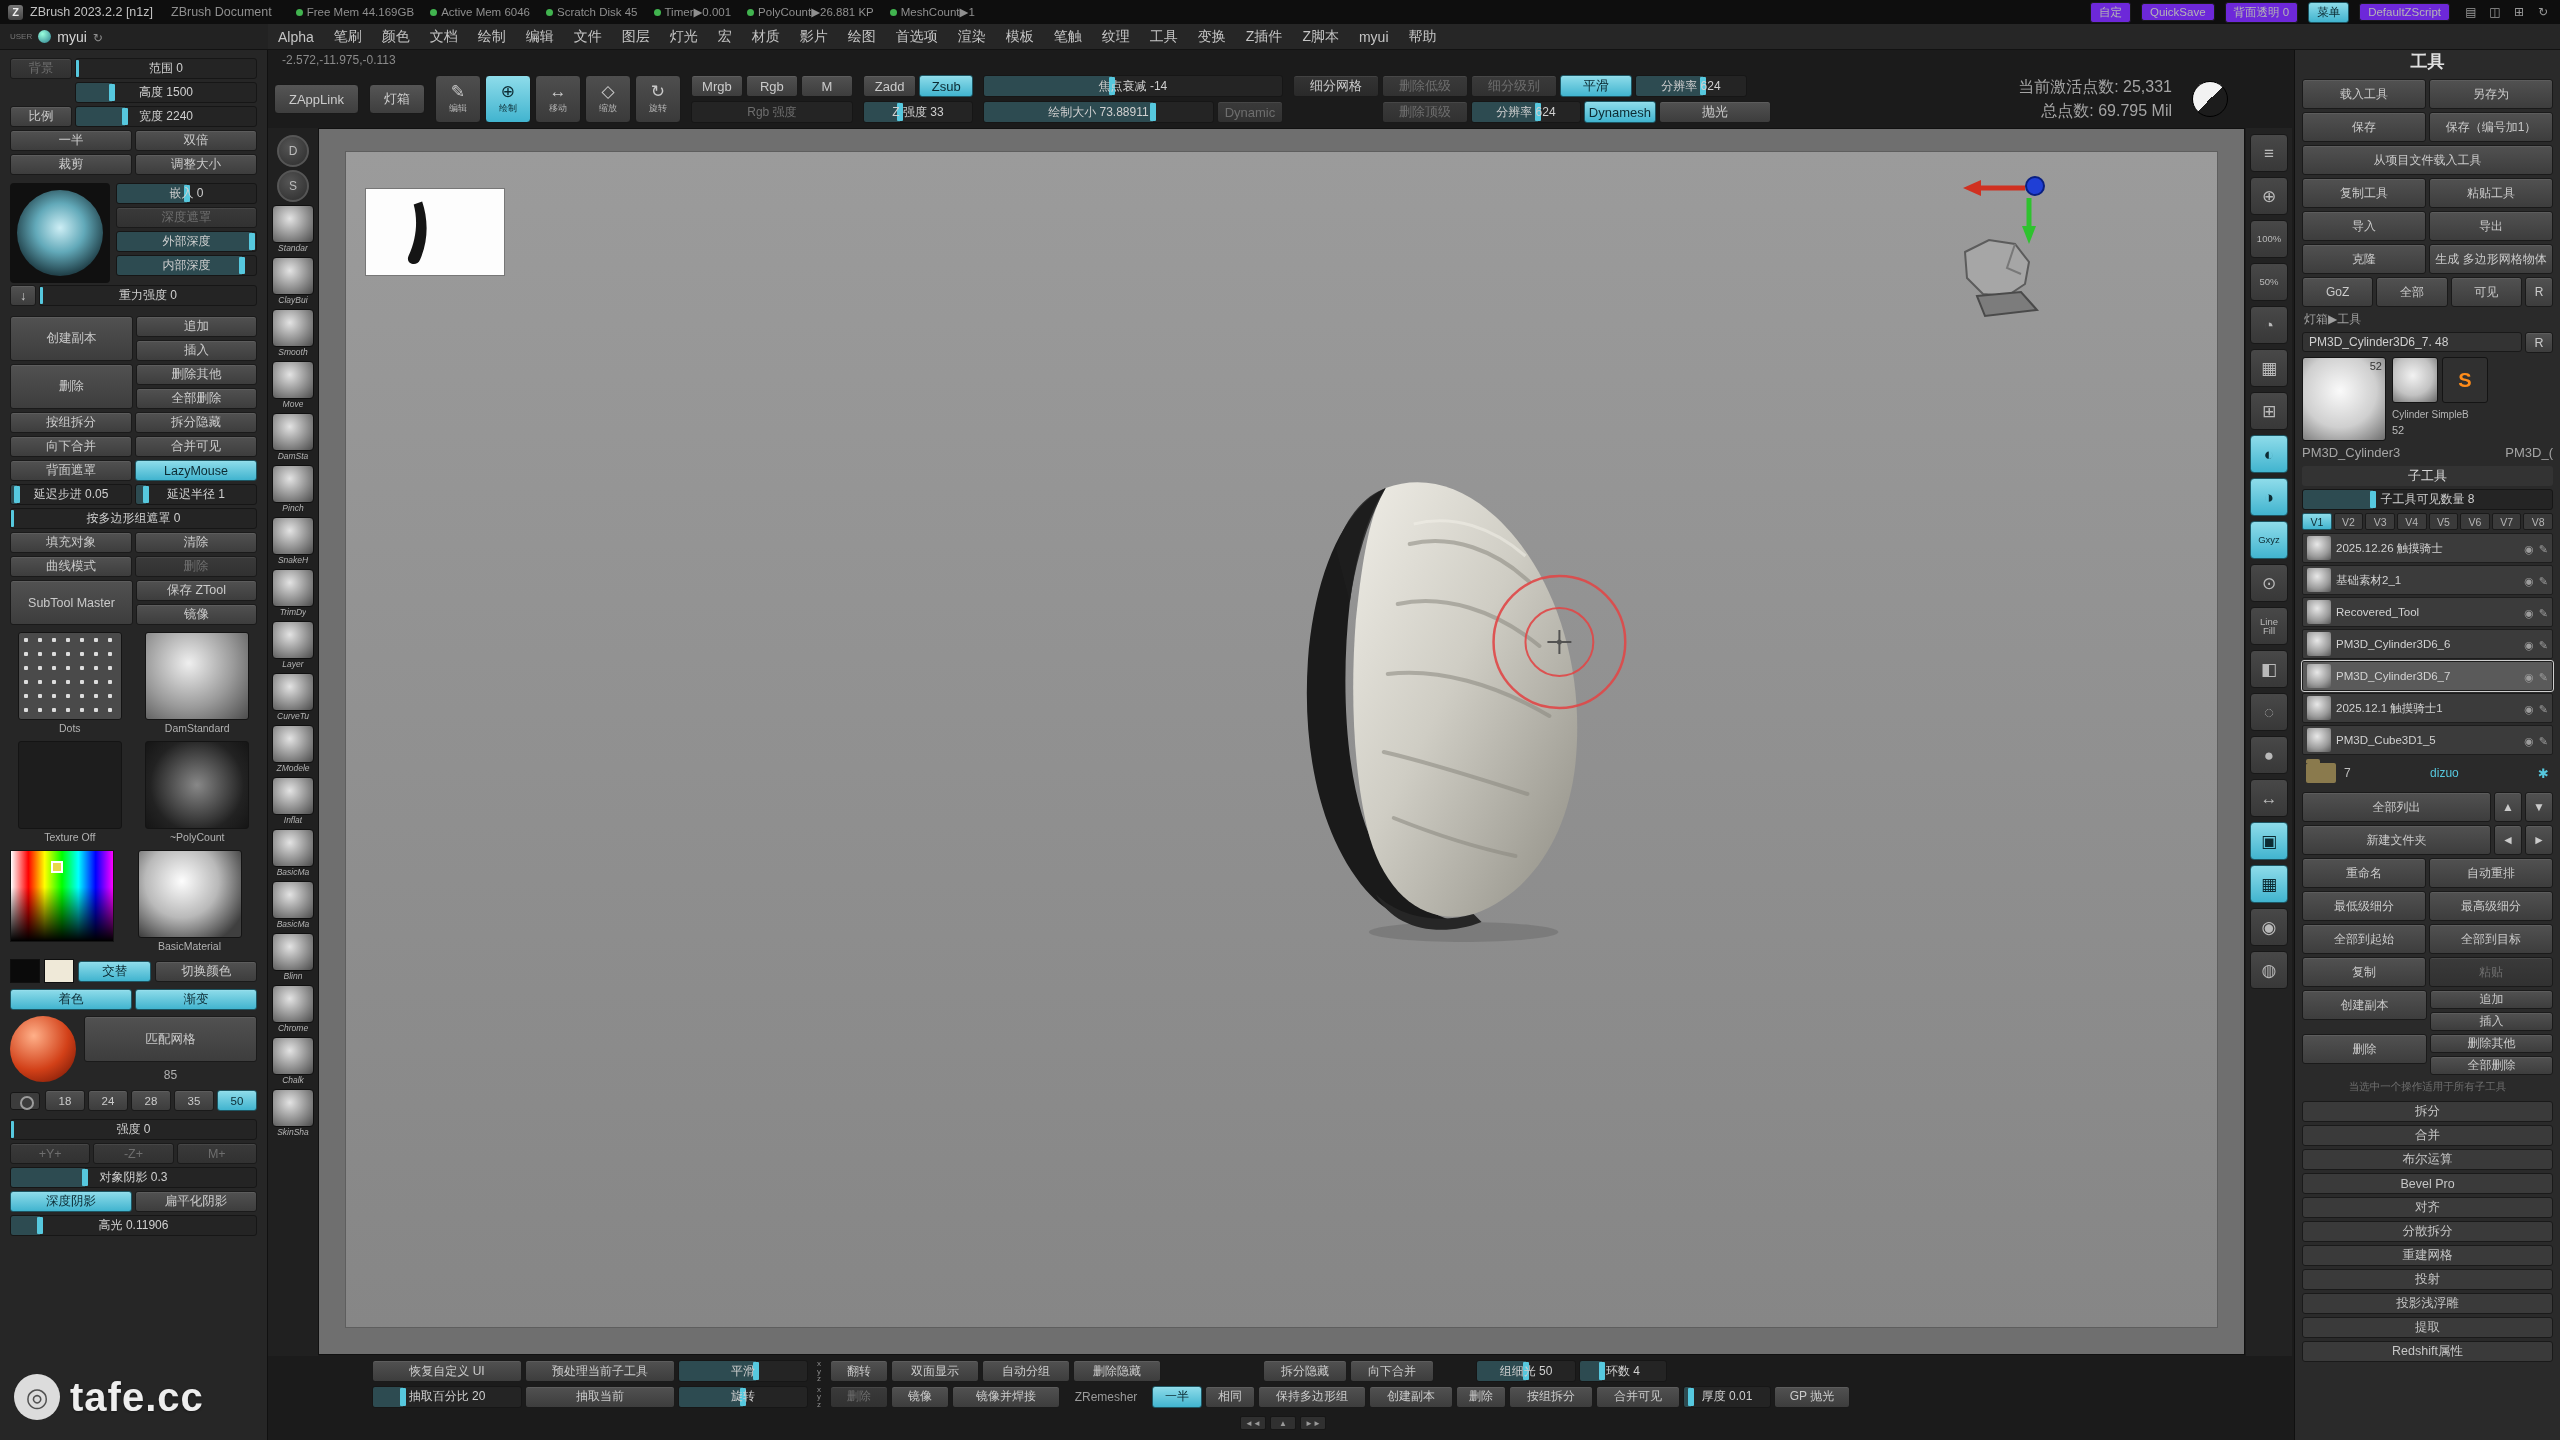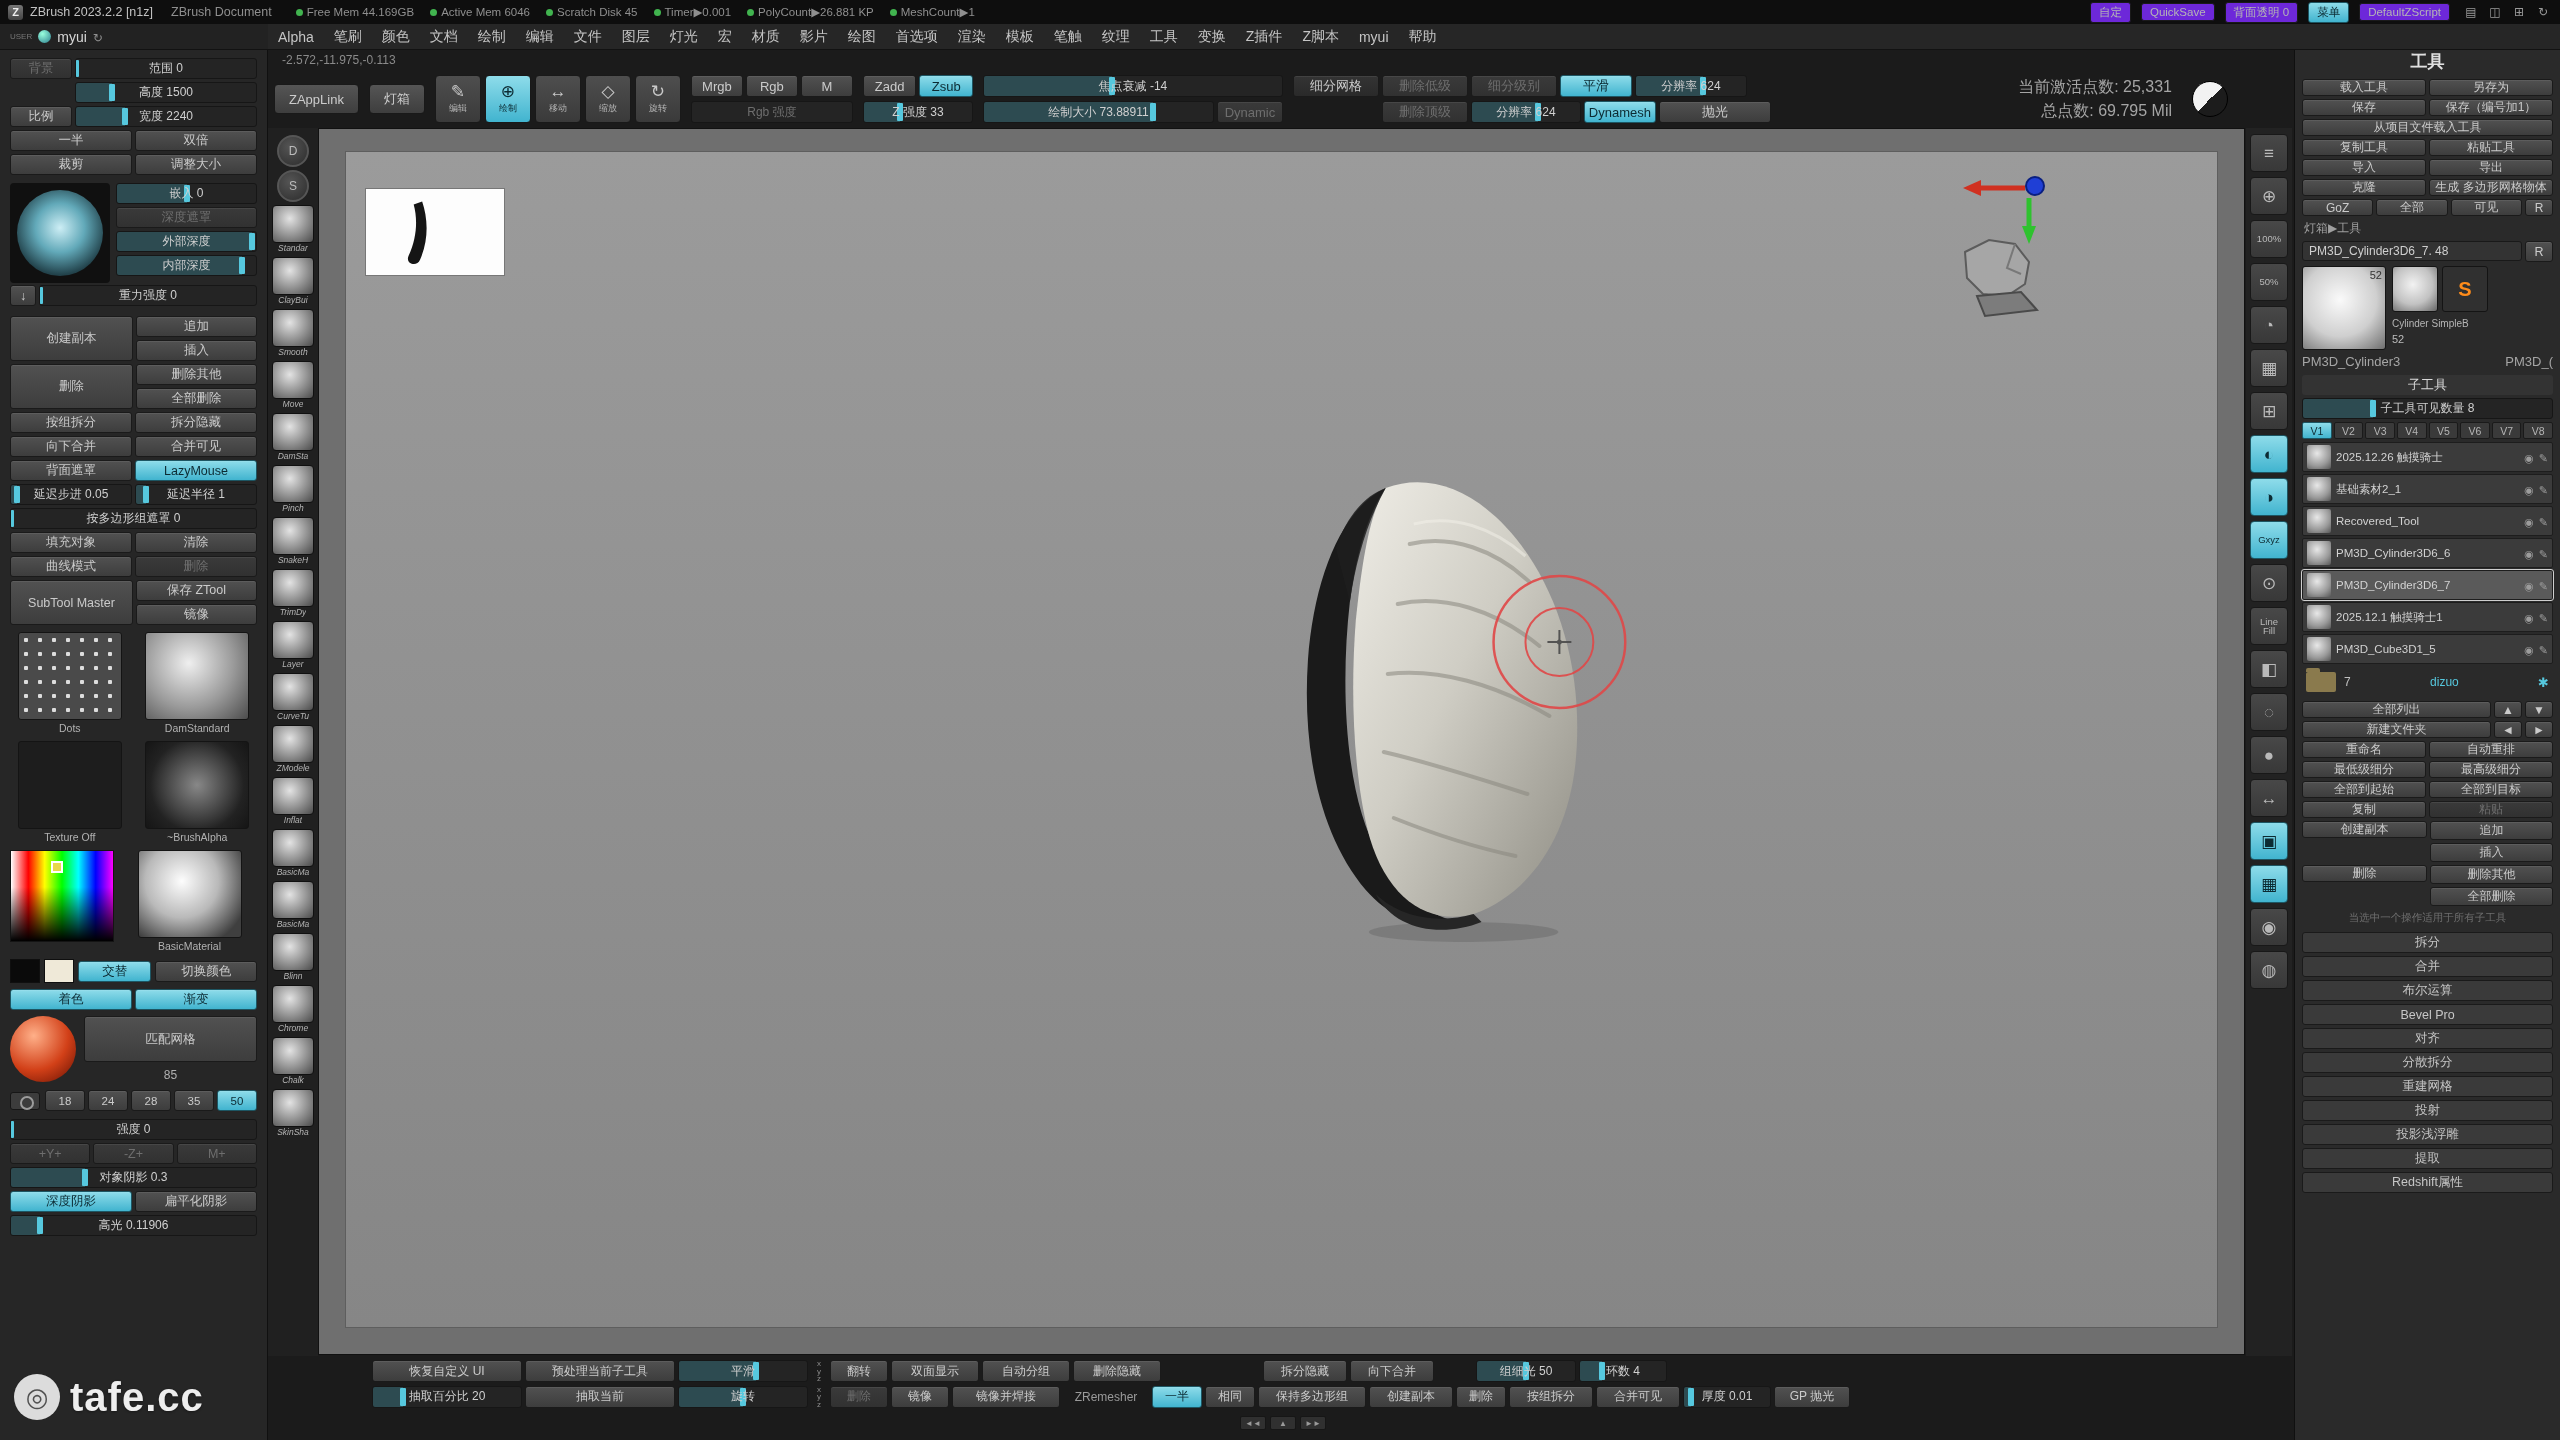--- a/index.html
+++ b/index.html
@@ -130,21 +130,21 @@
     background:linear-gradient(#484848,#383838);display:flex;align-items:center;justify-content:center;}
   .strip-glyph{font-size:17px;color:#b9b9b9;line-height:1;text-align:center;}
   .strip-btn.txt .strip-glyph{font-size:9.5px;white-space:pre-line;}
   .strip-btn.active .strip-glyph{color:#0c2b33;}
   
   .right-panel{position:absolute;left:2294px;top:24px;width:266px;bottom:0;background:#2a2a2a;border-left:1px solid #101010;
     padding:0 7px;z-index:20;}
   .rp-tab{height:22px;margin:0 -7px;background:#161616;display:flex;align-items:center;gap:8px;padding:0 10px;font-size:13px;color:#b9b9b9;}
   .rp-refresh{margin-left:auto;}
   .rp-title{font-size:17px;font-weight:bold;color:#e0e0e0;text-align:center;padding:4px 0 6px 0;}
-  .rp-rows .btn{height:17px;font-size:12px;}
+  .rp-rows .btn{height:30px;font-size:12px;}
   .rp-label{font-size:12px;color:#9f9f9f;margin:4px 2px;}
   .rp-current{display:flex;gap:3px;margin-bottom:4px;}
   .rp-current .name{flex:1;background:#333;border:1px solid #191919;border-radius:3px;height:20px;display:flex;
     align-items:center;padding:0 6px;font-size:12px;color:#cfcfcf;}
   .rp-thumbs{display:flex;gap:6px;margin:4px 0;}
   .big-thumb{width:84px;height:84px;border:1px solid #141414;border-radius:3px;position:relative;
     background:radial-gradient(circle at 45% 40%,#fafafa,#cfcfcf 55%,#6e6e6e);}
   .badge{position:absolute;right:3px;top:2px;font-size:11px;color:#333;}
   .small-thumbs{flex:1;position:relative;}
   .sm-thumb{width:46px;height:46px;border:1px solid #141414;border-radius:3px;display:inline-block;margin-right:4px;
@@ -526,21 +526,21 @@
       <div class="th-label">DamStandard</div>
     </div>
   </div>
   <div class="thumb-row">
     <div class="thumb">
       <div class="th-img th-dark"></div>
       <div class="th-label">Texture Off</div>
     </div>
     <div class="thumb">
       <div class="th-img th-alpha"></div>
-      <div class="th-label">~BrushAlpha</div>
+      <div class="th-label">~PolyCount</div>
     </div>
   </div>
   <div class="thumb-row">
     <div class="sv-square">
       <div class="sv-cursor"></div>
     </div>
     <div class="thumb">
       <div class="th-img th-matsphere"></div>
       <div class="th-label">BasicMaterial</div>
     </div>

